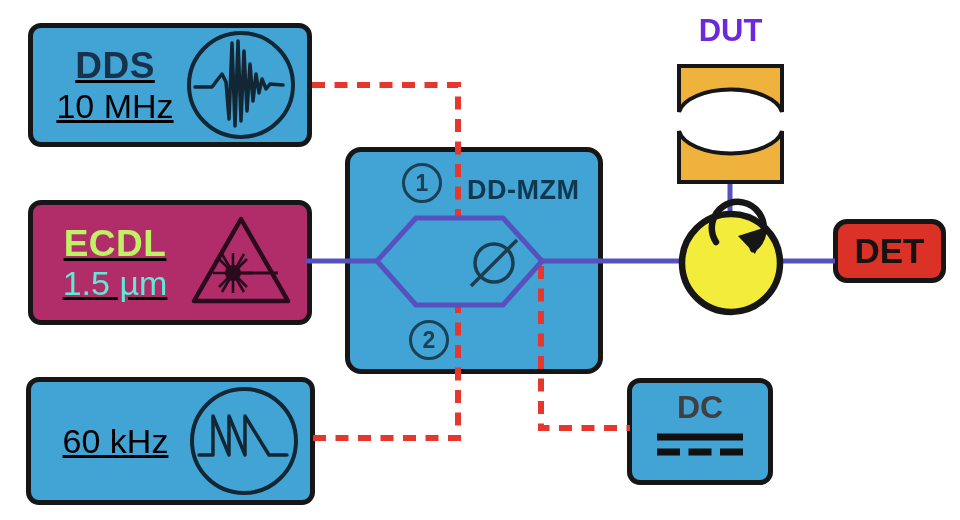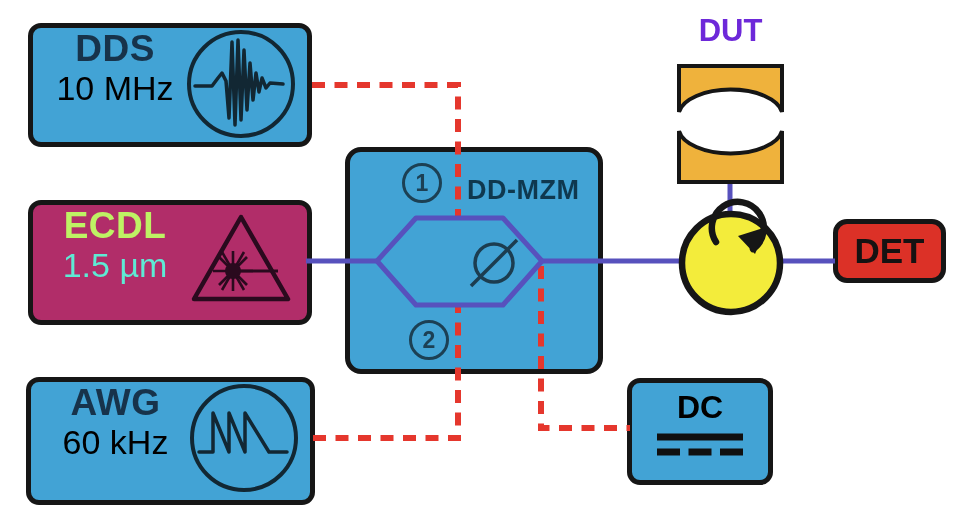--- a/index.html
+++ b/index.html
@@ -7,22 +7,22 @@
     position:relative; width:960px; height:520px; background:#ffffff;
     font-family:"Liberation Sans", sans-serif; overflow:hidden;
   }
   .box {
     position:absolute; box-sizing:border-box;
     border:5px solid #161616; border-radius:13px;
   }
   .blue    { background:#42a3d5; }
   .magenta { background:#b12d69; }
   .red     { background:#dc3127; }
-  .srcbox  { display:flex; align-items:flex-start; justify-content:space-between;
-             padding:0 10px 0 12px; }
+  .srcbox  { display:flex; align-items:center; justify-content:space-between;
+             padding:0 10px 0 12px;text-decoration:underline; }
   .lbls    { flex:1; text-align:center; line-height:1.12; }
   .main    { font-size:37px; font-weight:bold; color:#17334b; letter-spacing:0.5px; }
   .sub     { font-size:34px; color:#000000; }
   .ecdl .main { color:#bef264; }
   .ecdl .sub  { color:#5eead4; }
   .icon-svg { flex:0 0 auto; display:block; }
 
   
   .port {
     position:absolute; width:34px; height:34px; border:3px solid #1c4054;
@@ -39,21 +39,21 @@
     position:absolute; left:688px; top:13px; width:85px; text-align:center;
     font-size:31px; font-weight:bold; color:#6d28d9;
   }
 
   
   .detbox { display:flex; align-items:center; justify-content:center;
             font-size:35px; font-weight:bold; color:#161212; border-radius:14px; }
 
   
   .dcbox { display:flex; flex-direction:column; align-items:center; padding-top:8px; }
-  .dc-label { font-size:32px; font-weight:bold; color:#000000; line-height:1; }
+  .dc-label { font-size:32px; font-weight:bold; color:#404040; line-height:1; }
   .wiring { position:absolute; left:0; top:0; pointer-events:none; }
 </style>
 </head>
 <body>
 
 <div class="canvas">
 
   <div class="box blue srcbox" style="left:28px; top:23px; width:284px; height:124px;">
     <div class="lbls">
       <div class="main">DDS</div>
@@ -80,21 +80,20 @@
         <line x1="37" y1="47" x2="59" y2="85"></line>
         <line x1="37" y1="85" x2="59" y2="47"></line>
       </g>
       <circle cx="48" cy="66" r="8" fill="#2a0a1e"></circle>
       <line x1="48" y1="66" x2="93" y2="66" stroke="#2a0a1e" stroke-width="3.2"></line>
     </svg>
   </div>
 
   <div class="box blue srcbox" style="left:26px; top:377px; width:289px; height:128px;">
     <div class="lbls">
-      <div class="main">AWG</div>
       <div class="sub">60 kHz</div>
     </div>
     <svg class="icon-svg" width="112" height="112" viewBox="0 0 112 112">
       <circle cx="56" cy="56" r="52" fill="none" stroke="#122733" stroke-width="4"></circle>
       <polyline points="11,70 25,70 25,31 41,70 41,31 57,70 57,31 81,70 99,70" fill="none" stroke="#122733" stroke-width="3.5" stroke-linejoin="round" stroke-linecap="round"></polyline>
     </svg>
   </div>
 
   <div class="box blue" style="left:345px; top:147px; width:258px; height:227px; border-radius:16px;">
     <div class="port" style="left:52px; top:11px;">

